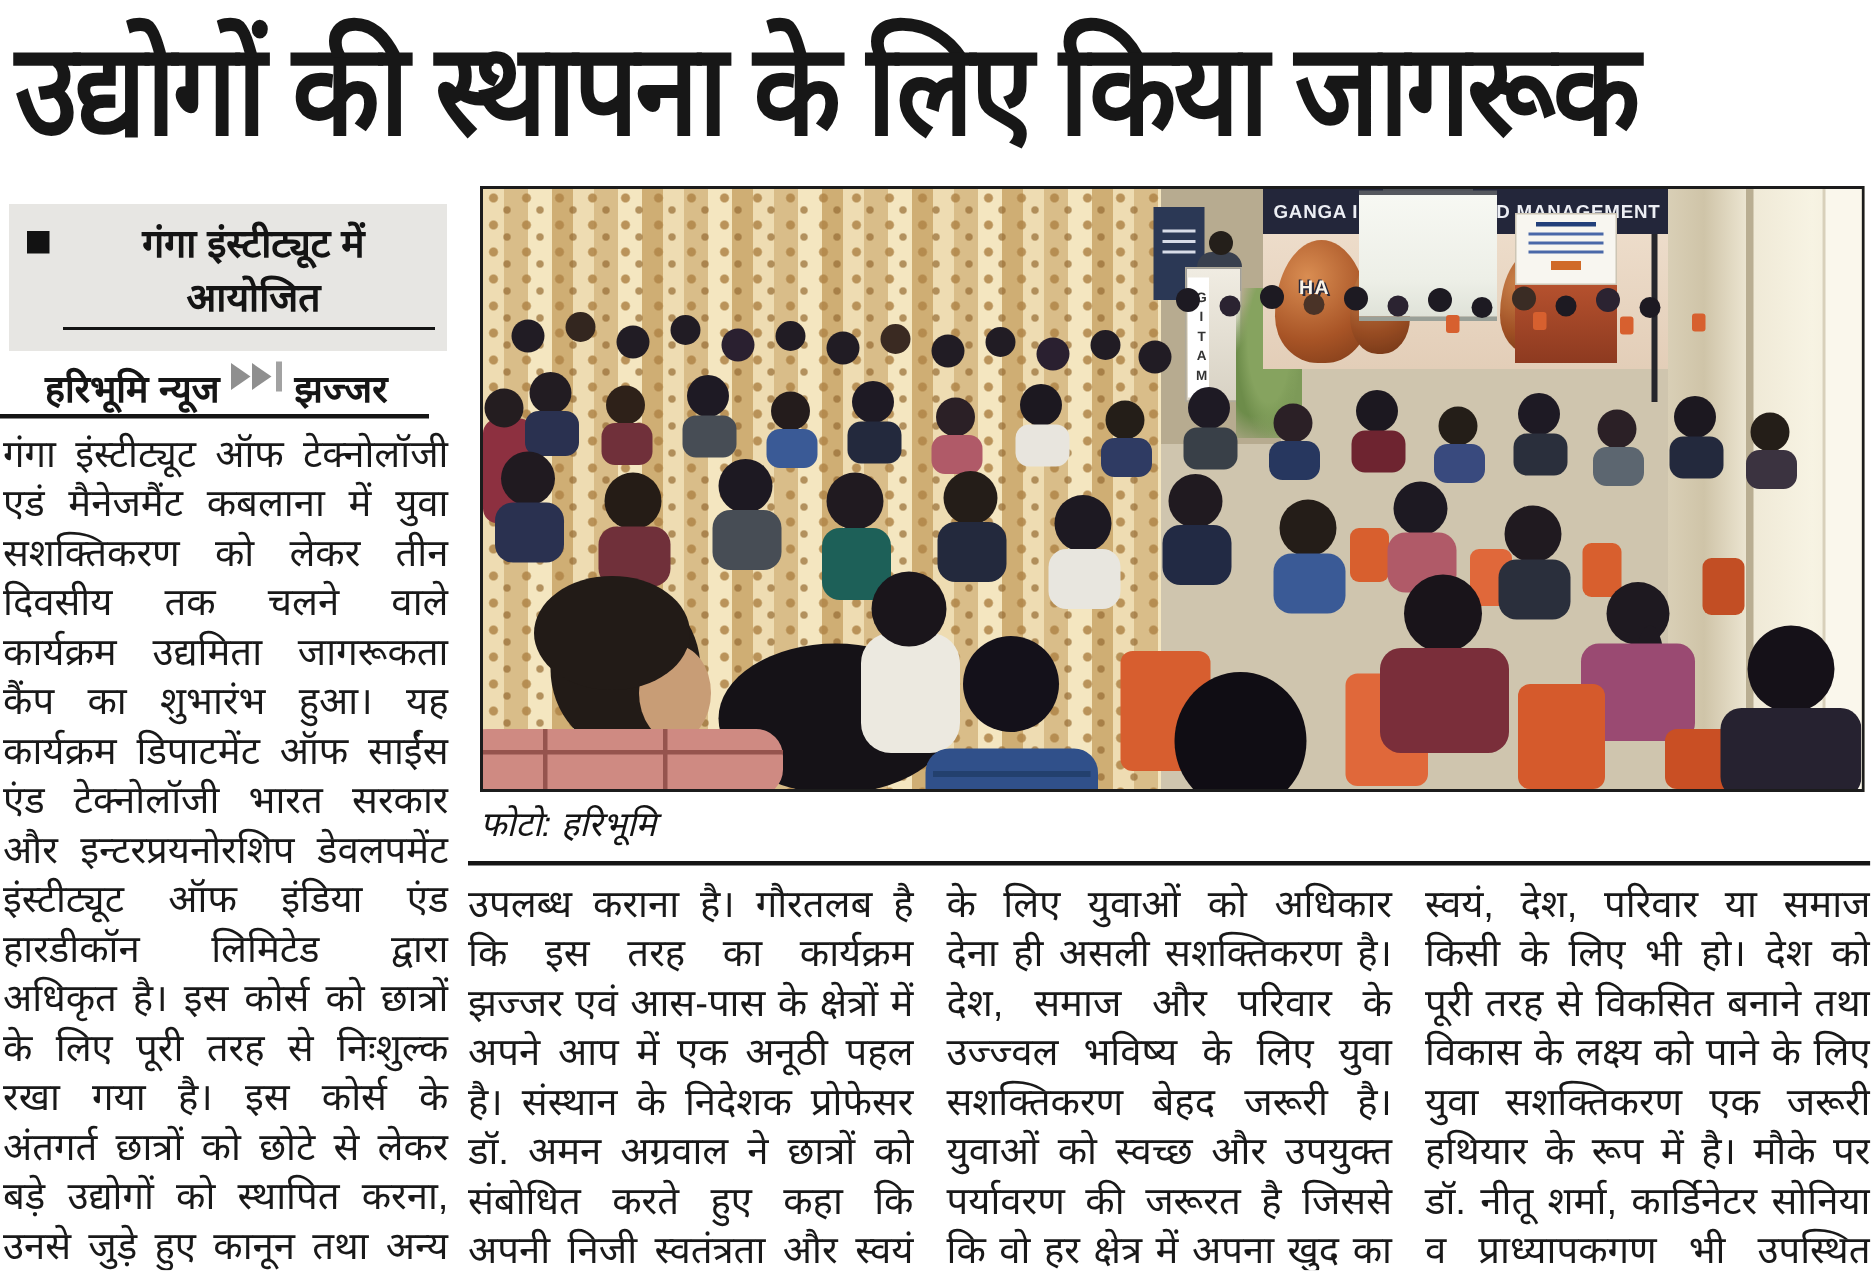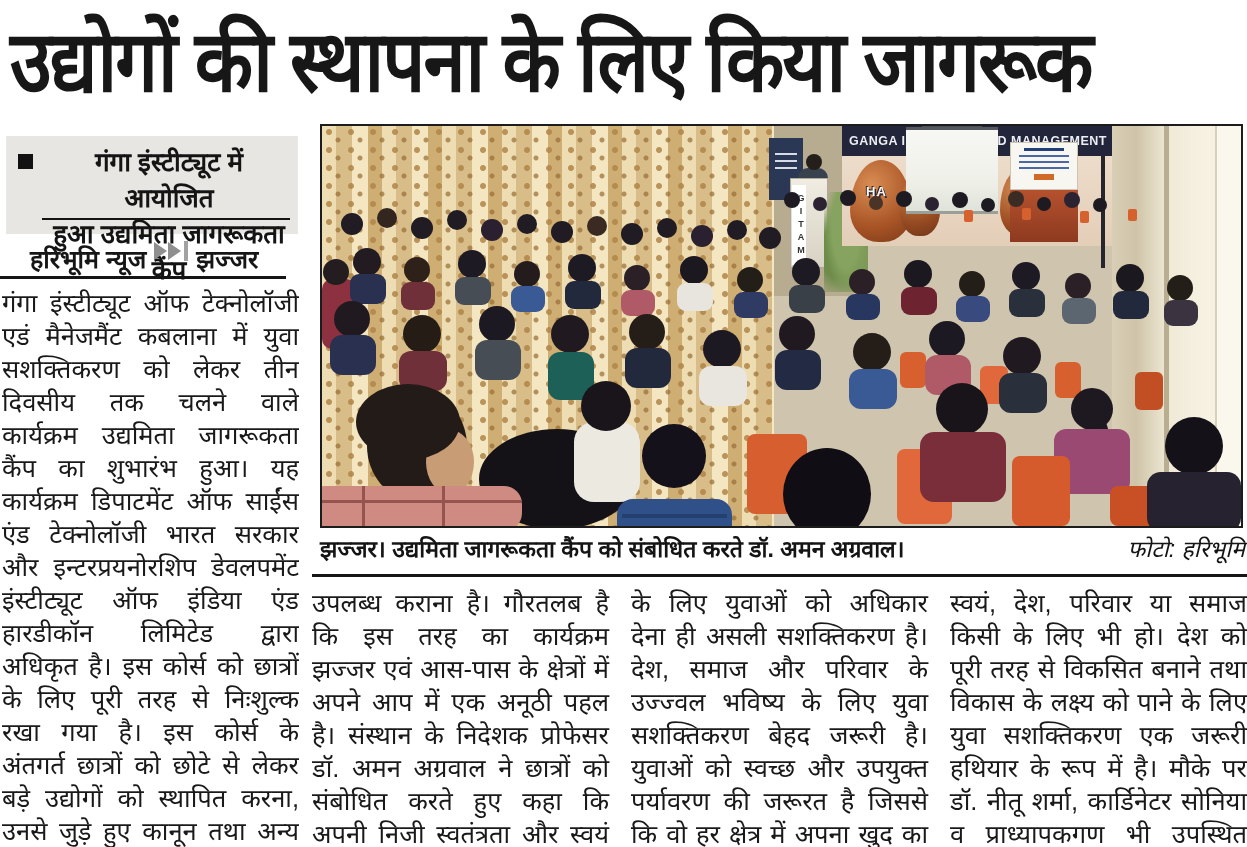--- a/index.html
+++ b/index.html
@@ -135,21 +135,20 @@
 <body>
 
 <div class="page">
 
   <h1 class="headline">उद्योगों की स्थापना के लिए किया जागरूक</h1>
 
   <div class="highlight-box">
     <span class="bullet"></span>
     <div class="hl-text">
       <div>गंगा इंस्टीट्यूट में आयोजित</div>
-      <div>हुआ उद्यमिता जागरूकता कैंप</div>
     </div>
     <div class="hl-underline"></div>
   </div>
 
   <div class="byline">
     <span>हरिभूमि न्यूज</span>
     <span class="arrows">
       <span class="tri"></span>
         <span class="tri"></span>
         <span class="bar"></span>
@@ -332,23 +331,20 @@
         <ellipse cx="86" cy="238" rx="52" ry="38" fill="#221b17"></ellipse>
         <rect x="-15" y="302" width="215" height="45" rx="18" fill="#cf8a82"></rect>
         <rect x="-15" y="316" width="215" height="3" fill="#96544e"></rect>
         <rect x="40" y="302" width="3" height="45" fill="#96544e"></rect>
         <rect x="120" y="302" width="3" height="45" fill="#96544e"></rect>
       </svg>
     </div>
   </figure>
 
   <div class="caption-row">
-    <div class="caption-left">
-      <span class="loc">झज्जर</span><span class="loc">।</span><span> उद्यमिता जागरूकता कैंप को संबोधित करते डॉ. अमन अग्रवाल।</span>
-    </div>
     <div class="caption-credit">फोटो: हरिभूमि</div>
   </div>
   <div class="caption-rule"></div>
 
   <div class="cols3">
     <p class="body-col">उपलब्ध कराना है। गौरतलब है कि इस तरह का कार्यक्रम झज्जर एवं आस-पास के क्षेत्रों में अपने आप में एक अनूठी पहल है। संस्थान के निदेशक प्रोफेसर डॉ. अमन अग्रवाल ने छात्रों को संबोधित करते हुए कहा कि अपनी निजी स्वतंत्रता और स्वयं के फैसले लेने</p>
     <p class="body-col">के लिए युवाओं को अधिकार देना ही असली सशक्तिकरण है। देश, समाज और परिवार के उज्ज्वल भविष्य के लिए युवा सशक्तिकरण बेहद जरूरी है। युवाओं को स्वच्छ और उपयुक्त पर्यावरण की जरूरत है जिससे कि वो हर क्षेत्र में अपना खुद का फैसला ले सकें चाहे वो</p>
     <p class="body-col">स्वयं, देश, परिवार या समाज किसी के लिए भी हो। देश को पूरी तरह से विकसित बनाने तथा विकास के लक्ष्य को पाने के लिए युवा सशक्तिकरण एक जरूरी हथियार के रूप में है। मौके पर डॉ. नीतू शर्मा, कार्डिनेटर सोनिया व प्राध्यापकगण भी उपस्थित रहे।</p>
   </div>
 

